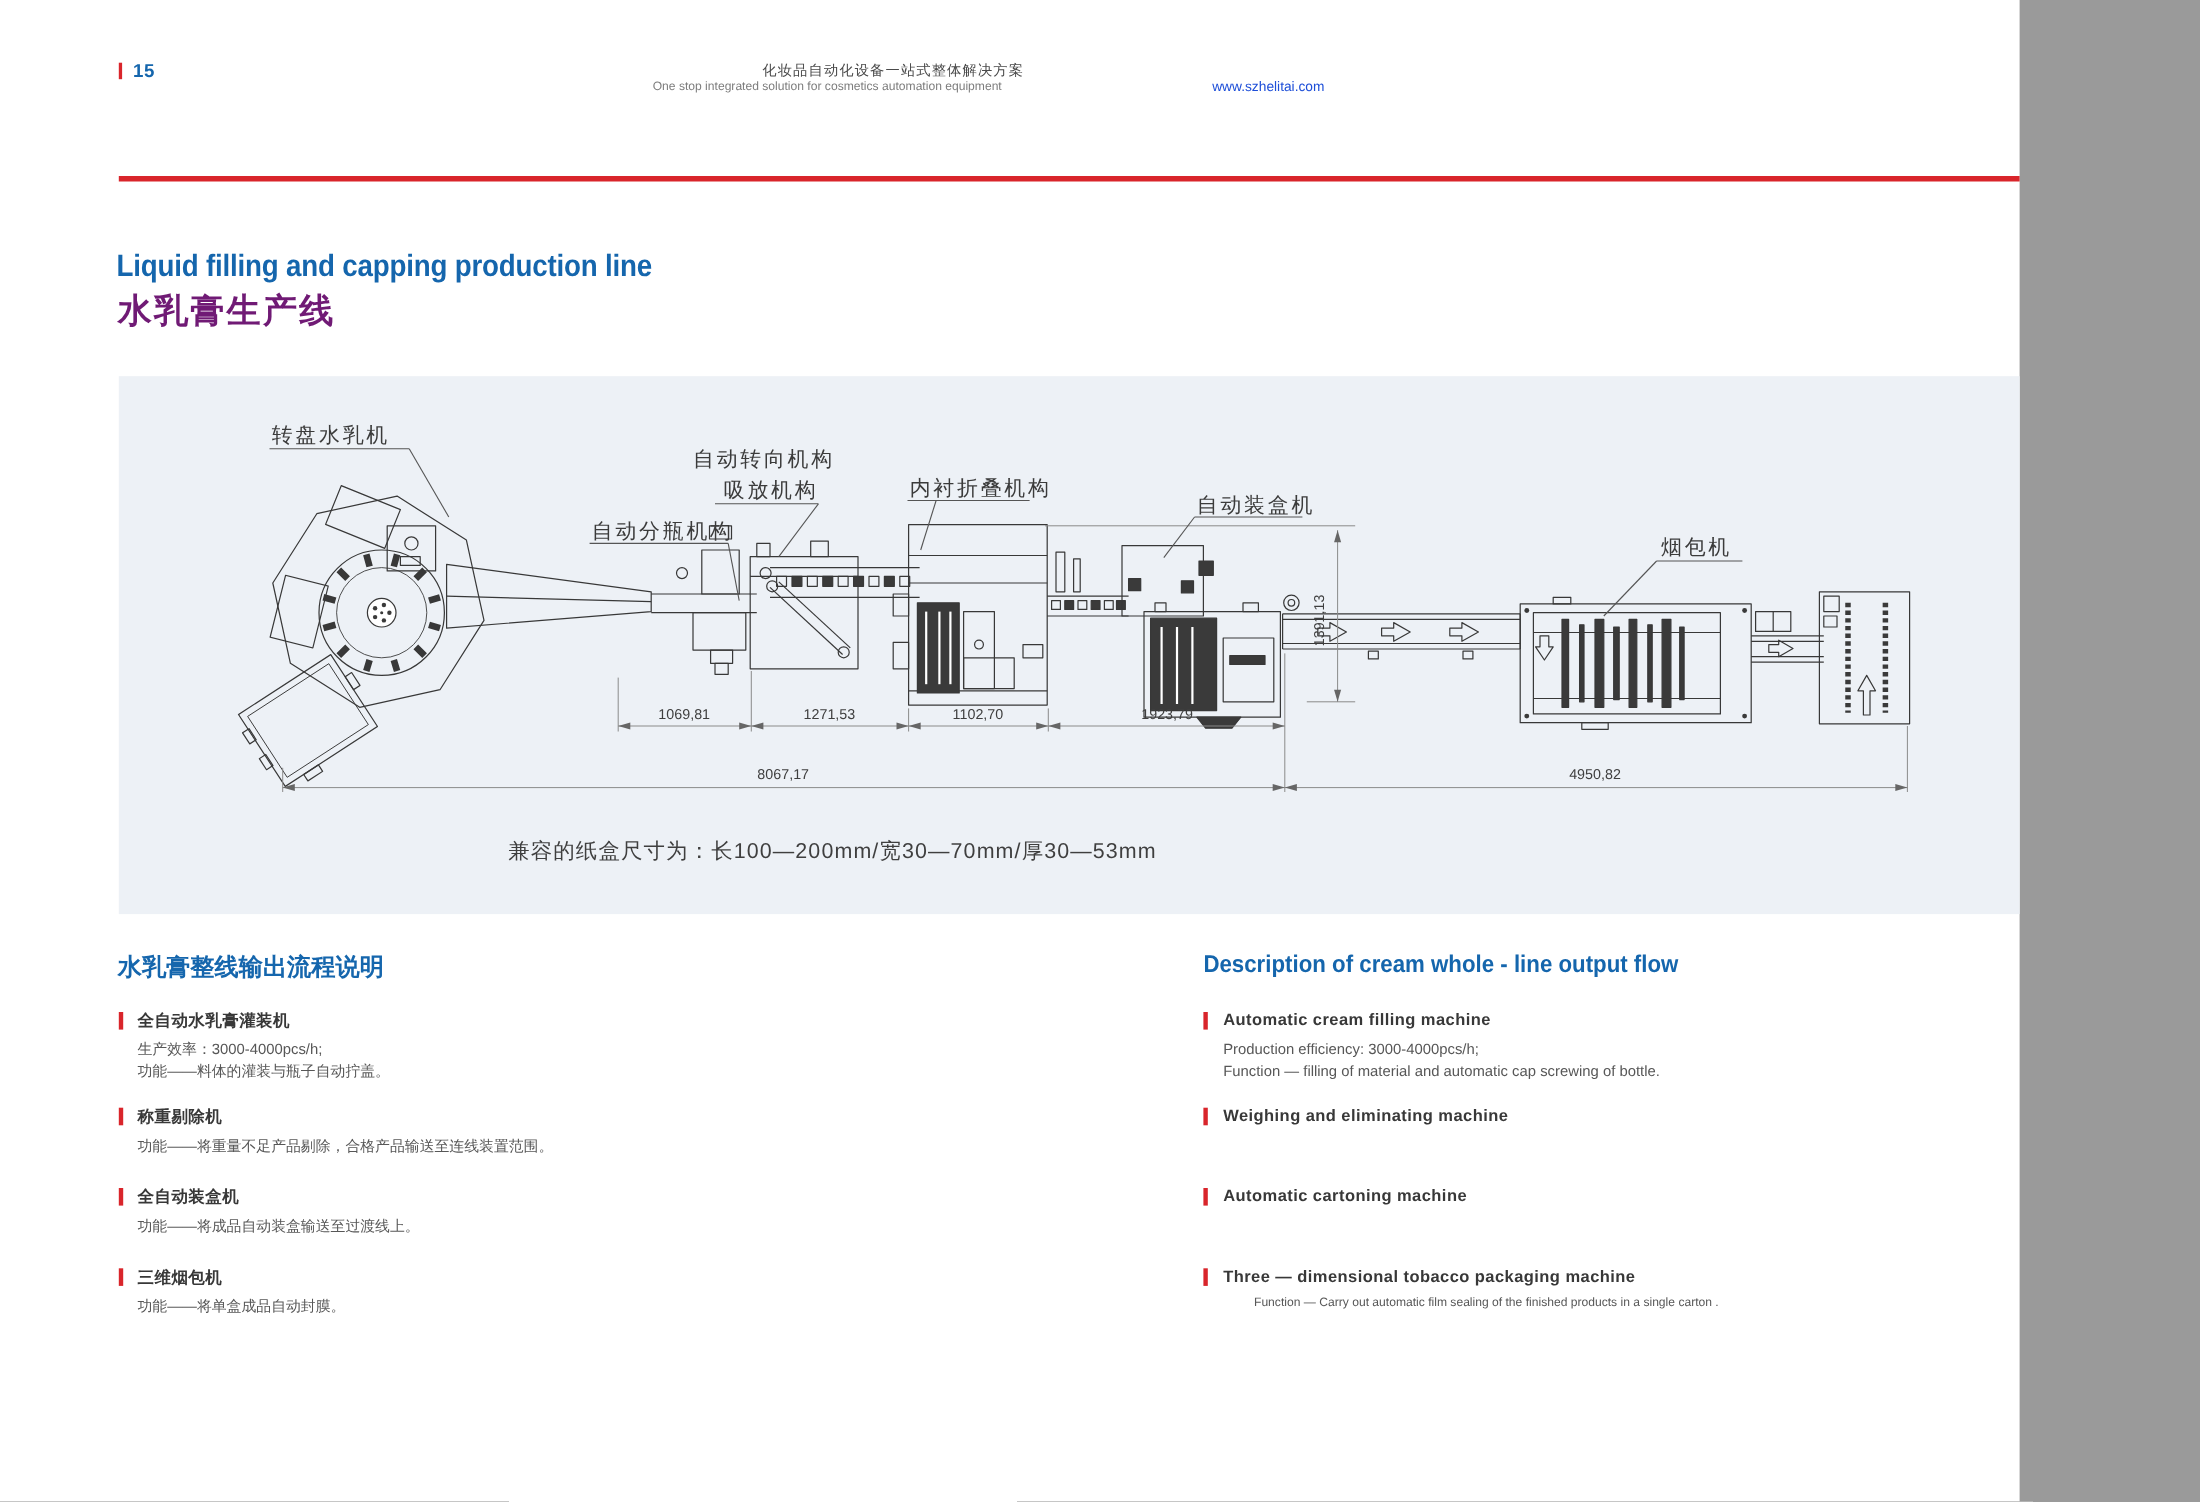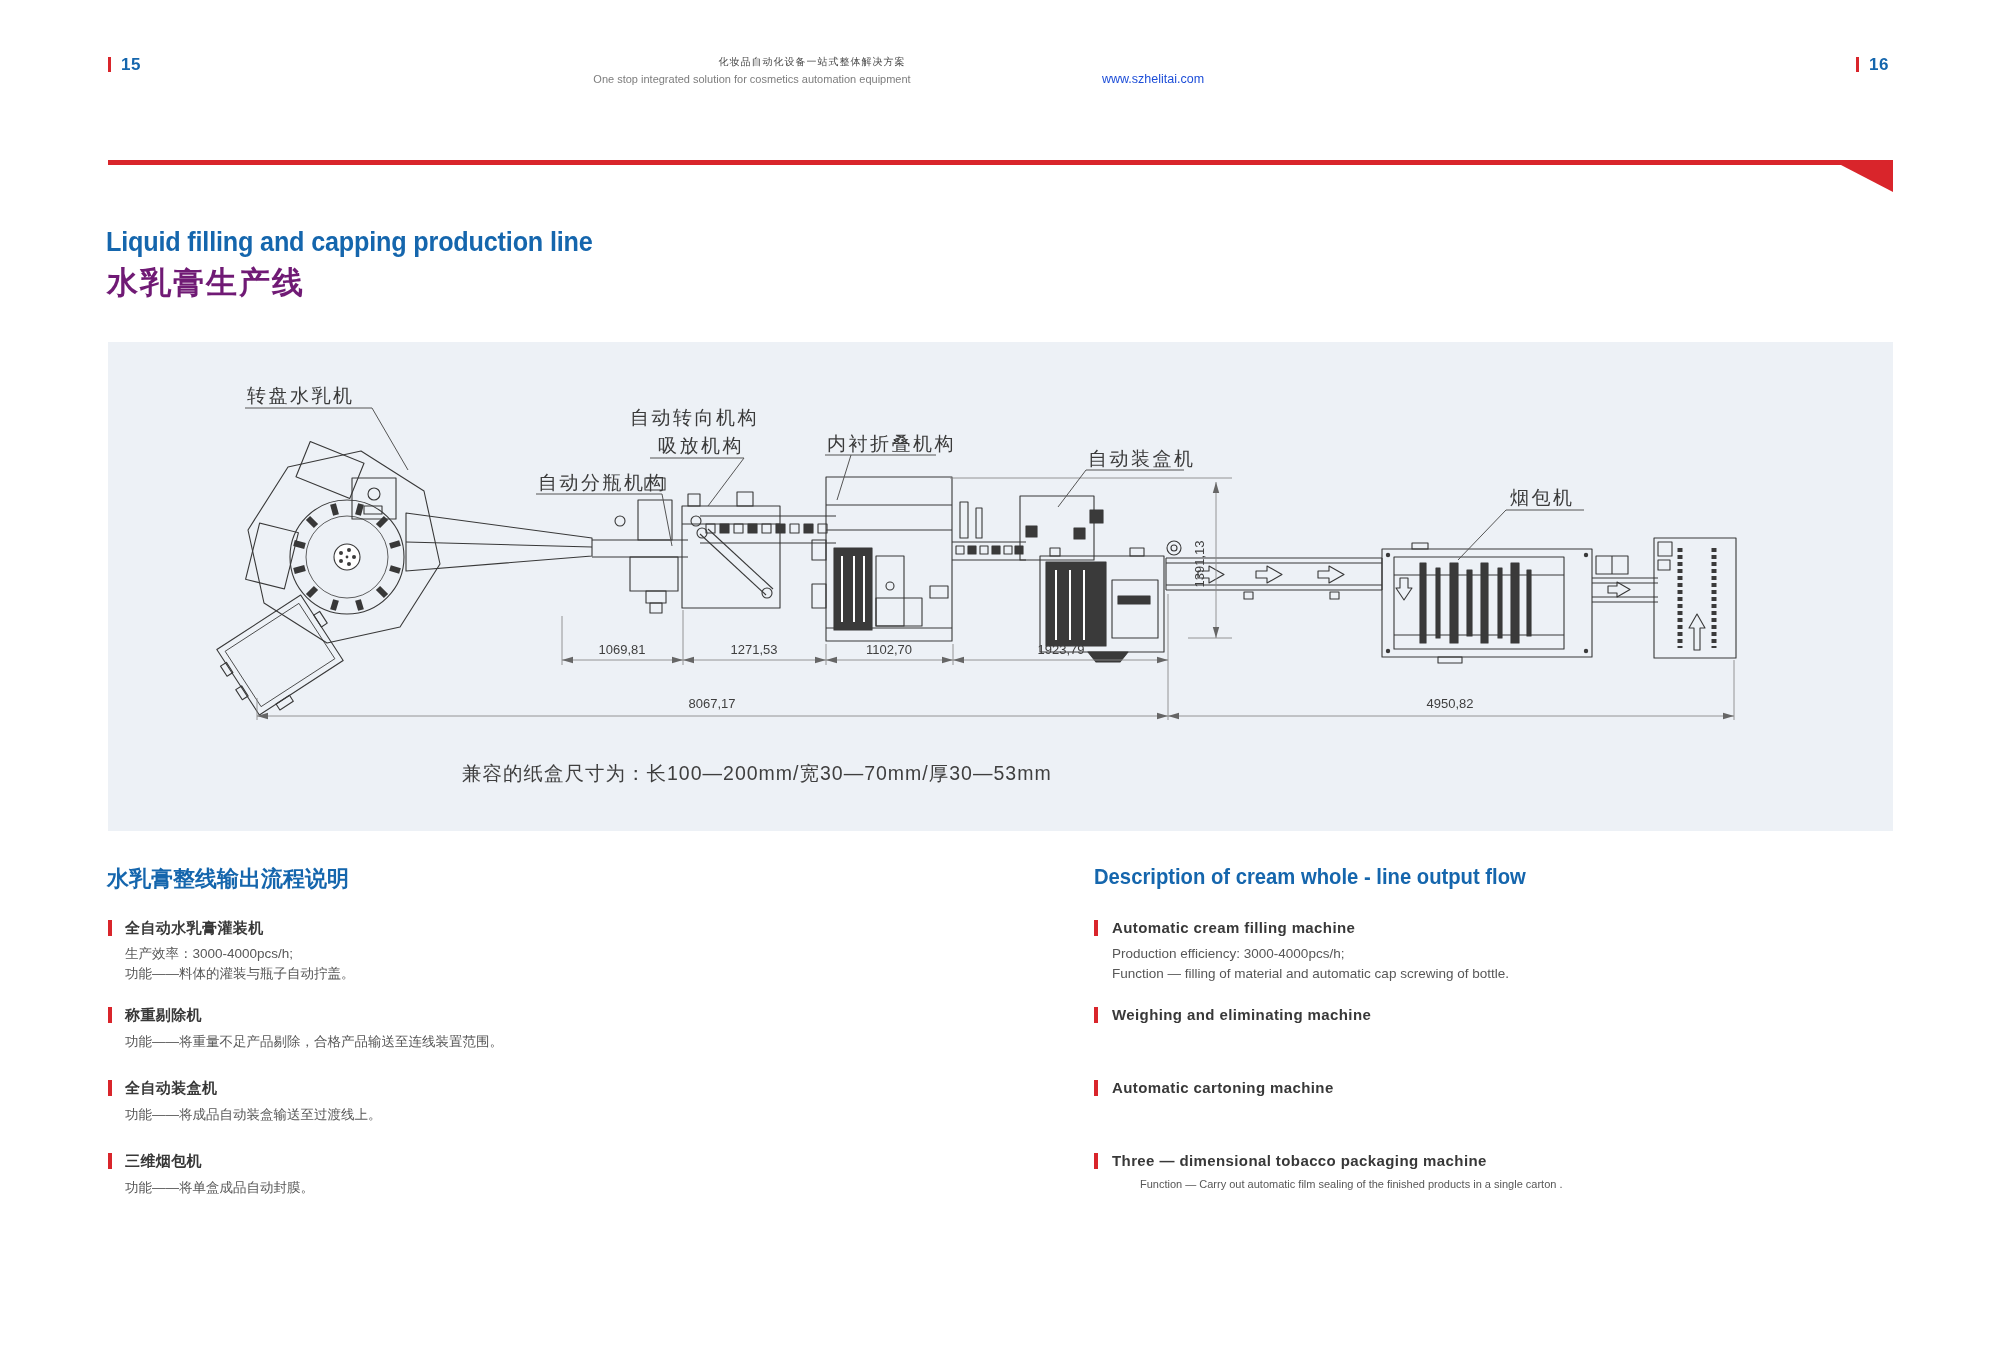--- a/index.html
+++ b/index.html
@@ -1,22 +1,22 @@
 <!DOCTYPE html>
 <html><head>
 <meta charset="utf-8">
 <style>
   html,body{margin:0;padding:0;background:#9a9a9a;}
-  .page{position:relative;width:2000px;height:1365px;background:#ffffff;overflow:hidden;
+  .page{position:relative;width:1836px;height:1365px;background:#ffffff;overflow:hidden;
         font-family:"Liberation Sans","DejaVu Sans",sans-serif;color:#3c3c3c;}
   .abs{position:absolute;}
   
   .pagenum{font-size:17px;font-weight:bold;color:#1566ad;letter-spacing:.5px;}
   .pnbar{width:3px;height:15px;background:#d9252b;}
-  .hdr-cn{font-size:10px;color:#4a4a4a;letter-spacing:1px;transform:translateX(-50%);white-space:nowrap;}
+  .hdr-cn{font-size:13px;color:#4a4a4a;letter-spacing:1px;transform:translateX(-50%);white-space:nowrap;}
   .hdr-en{font-size:11px;color:#7d7d7d;transform:translateX(-50%);white-space:nowrap;}
   .hdr-web{font-size:12.5px;color:#1d4ed8;transform:translateX(-50%);white-space:nowrap;}
   
   .rule{left:108px;top:160px;width:1785px;height:5px;background:#d9252b;}
   .ruleflag{left:1841px;top:165px;width:52px;height:27px;background:#d9252b;
             clip-path:polygon(0 0,100% 0,100% 100%);}
   
   .title-en{left:106px;top:226px;font-size:28px;font-weight:bold;color:#1566ad;
             transform:scaleX(.9);transform-origin:left top;white-space:nowrap;letter-spacing:-.2px;}
   .title-cn{left:107px;top:262px;font-size:31px;font-weight:bold;color:#701a75;letter-spacing:2px;white-space:nowrap;}

